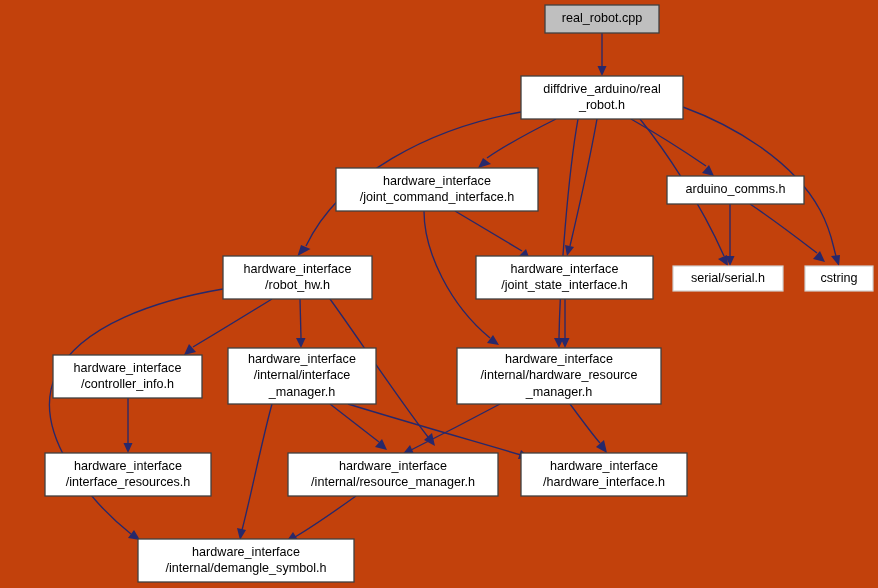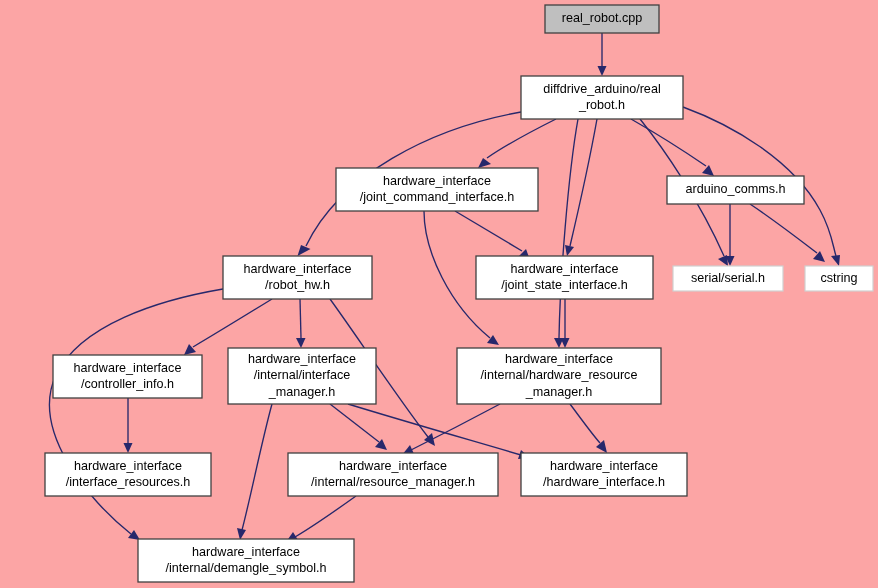--- a/index.html
+++ b/index.html
@@ -4,21 +4,21 @@
 <style>
   html, body {
     margin: 0;
     padding: 0;
     background: #ffffff;
   }
   #graph-canvas {
     position: relative;
     width: 878px;
     height: 588px;
-    background: #fca5a5;
+    background: #c2410c;
     font-family: "Liberation Sans", sans-serif;
     overflow: hidden;
   }
   svg.graph-svg {
     position: absolute;
     left: 0;
     top: 0;
     width: 878px;
     height: 588px;
   }

